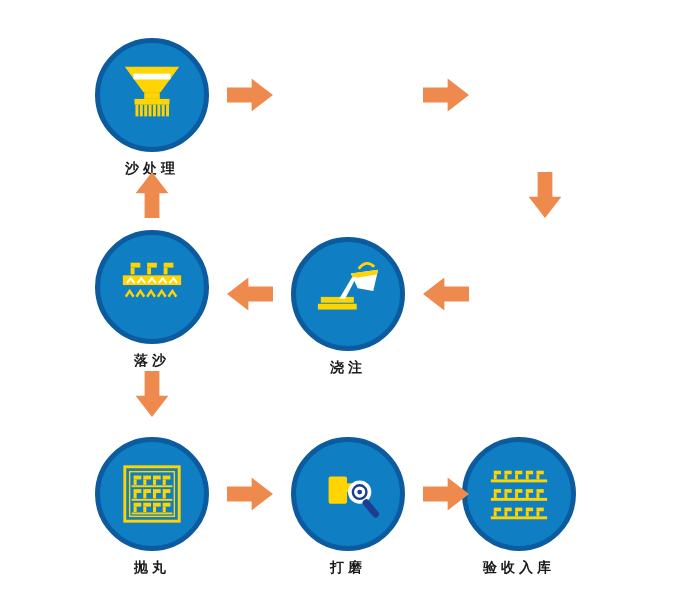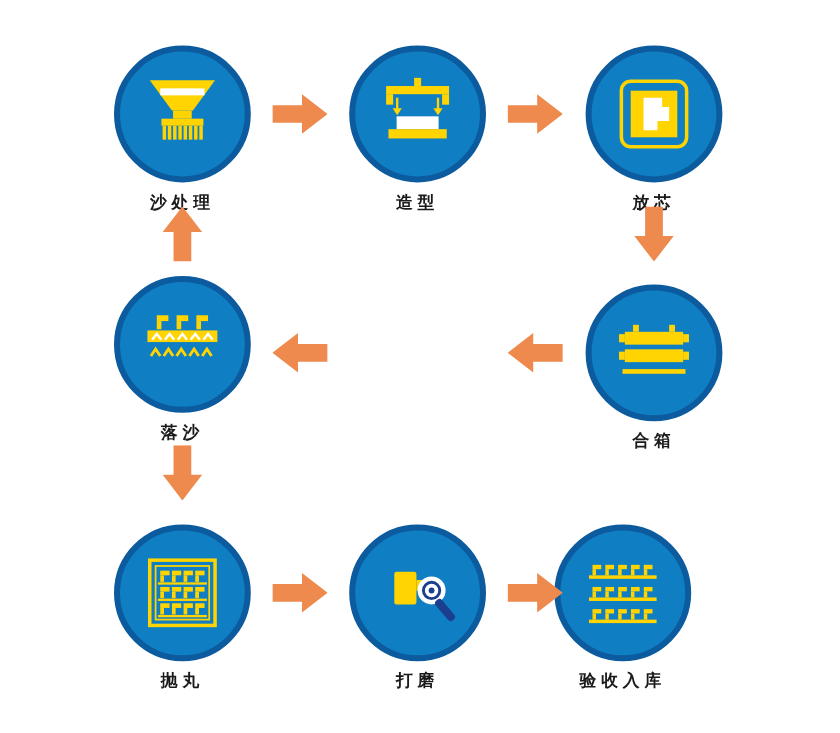--- a/index.html
+++ b/index.html
@@ -83,66 +83,36 @@
           <rect class="fy" x="31.5" y="45" width="3" height="12"></rect>
         <rect class="fy" x="36" y="45" width="3" height="12"></rect>
           <rect class="fy" x="40.5" y="45" width="3" height="12"></rect>
         <rect class="fy" x="45" y="45" width="3" height="12"></rect>
           <rect class="fy" x="49.5" y="45" width="3" height="12"></rect>
       </svg>
     </div>
     <div class="label">沙处理</div>
   </div>
 
-  <div class="node n-r1c2">
-    <div class="circle">
-      <svg class="icon" viewBox="0 0 70 70">
-        <rect class="fy" x="32" y="4" width="6" height="7"></rect>
-        <rect class="fy" x="8" y="11" width="54" height="7"></rect>
-        <rect class="fy" x="8" y="18" width="6" height="9"></rect>
-          <rect class="fy" x="56" y="18" width="6" height="9"></rect>
-        <rect class="fy" x="16.5" y="21" width="2" height="11"></rect>
-          <polygon class="fy" points="13.5,30 21.5,30 17.5,36"></polygon>
-        <rect class="fy" x="51.5" y="21" width="2" height="11"></rect>
-          <polygon class="fy" points="48.5,30 56.5,30 52.5,36"></polygon>
-        <rect class="fw" x="17" y="37" width="36" height="11"></rect>
-        <rect class="fy" x="10" y="48" width="50" height="8"></rect>
-      </svg>
-    </div>
-    <div class="label">造型</div>
-  </div>
-
-  <div class="node n-r1c3">
-    <div class="circle">
-      <svg class="icon" viewBox="0 0 70 70">
-        <rect class="sy" x="7" y="7" width="56" height="56" rx="8" stroke-width="3"></rect>
-        <rect class="fy" x="15" y="15" width="40" height="40"></rect>
-        <polygon class="fw" points="26,21 42,21 42,29 48,29 48,41 38,41 38,49 26,49"></polygon>
-      </svg>
-    </div>
-    <div class="label">放芯</div>
-  </div>
-
-  <div class="node n-r2c3">
-    <div class="circle">
-      <svg class="icon" viewBox="0 0 70 70">
-        <rect class="fy" x="17" y="11" width="5" height="6"></rect>
-          <rect class="fy" x="48" y="11" width="5" height="6"></rect>
-        <rect class="fy" x="10" y="17" width="50" height="11"></rect>
-        <rect class="fy" x="5" y="19" width="5" height="7"></rect>
-          <rect class="fy" x="60" y="19" width="5" height="7"></rect>
-        <rect class="fy" x="10" y="32" width="50" height="11"></rect>
-        <rect class="fy" x="5" y="34" width="5" height="7"></rect>
-          <rect class="fy" x="60" y="34" width="5" height="7"></rect>
-        <rect class="fy" x="8" y="49" width="54" height="4"></rect>
-      </svg>
-    </div>
-    <div class="label">合箱</div>
-  </div>
-
+
+
+
+  <div class="node n-r2c2">
+    <div class="circle">
+      <svg class="icon" viewBox="0 0 70 70">
+        <rect class="fy" x="4" y="45" width="40" height="6"></rect>
+        <rect class="fy" x="7" y="38" width="34" height="6"></rect>
+        <path class="sy" d="M46,9 Q54,-1 62,7" stroke-width="3"></path>
+        <polygon class="fw" points="38,14 66,10 61,32 45,29"></polygon>
+        <polygon class="fy" points="38,14 66,10 64.5,15 40,19"></polygon>
+        <polygon class="fw" points="39,18 44,17 32,40 26,40"></polygon>
+      </svg>
+    </div>
+    <div class="label">浇注</div>
+  </div>
 
   <div class="node n-r2c1">
     <div class="circle">
       <svg class="icon" viewBox="0 0 70 70">
         <use href="#cast-part" class="fy" x="13" y="10"></use>
         <use href="#cast-part" class="fy" x="30" y="10"></use>
         <use href="#cast-part" class="fy" x="47" y="10"></use>
         <rect class="fy" x="5" y="23" width="60" height="10"></rect>
         <polyline class="sw" stroke-width="2" points="9,31 13,26 17,31"></polyline>
         <polyline class="sw" stroke-width="2" points="20,31 24,26 28,31"></polyline>

